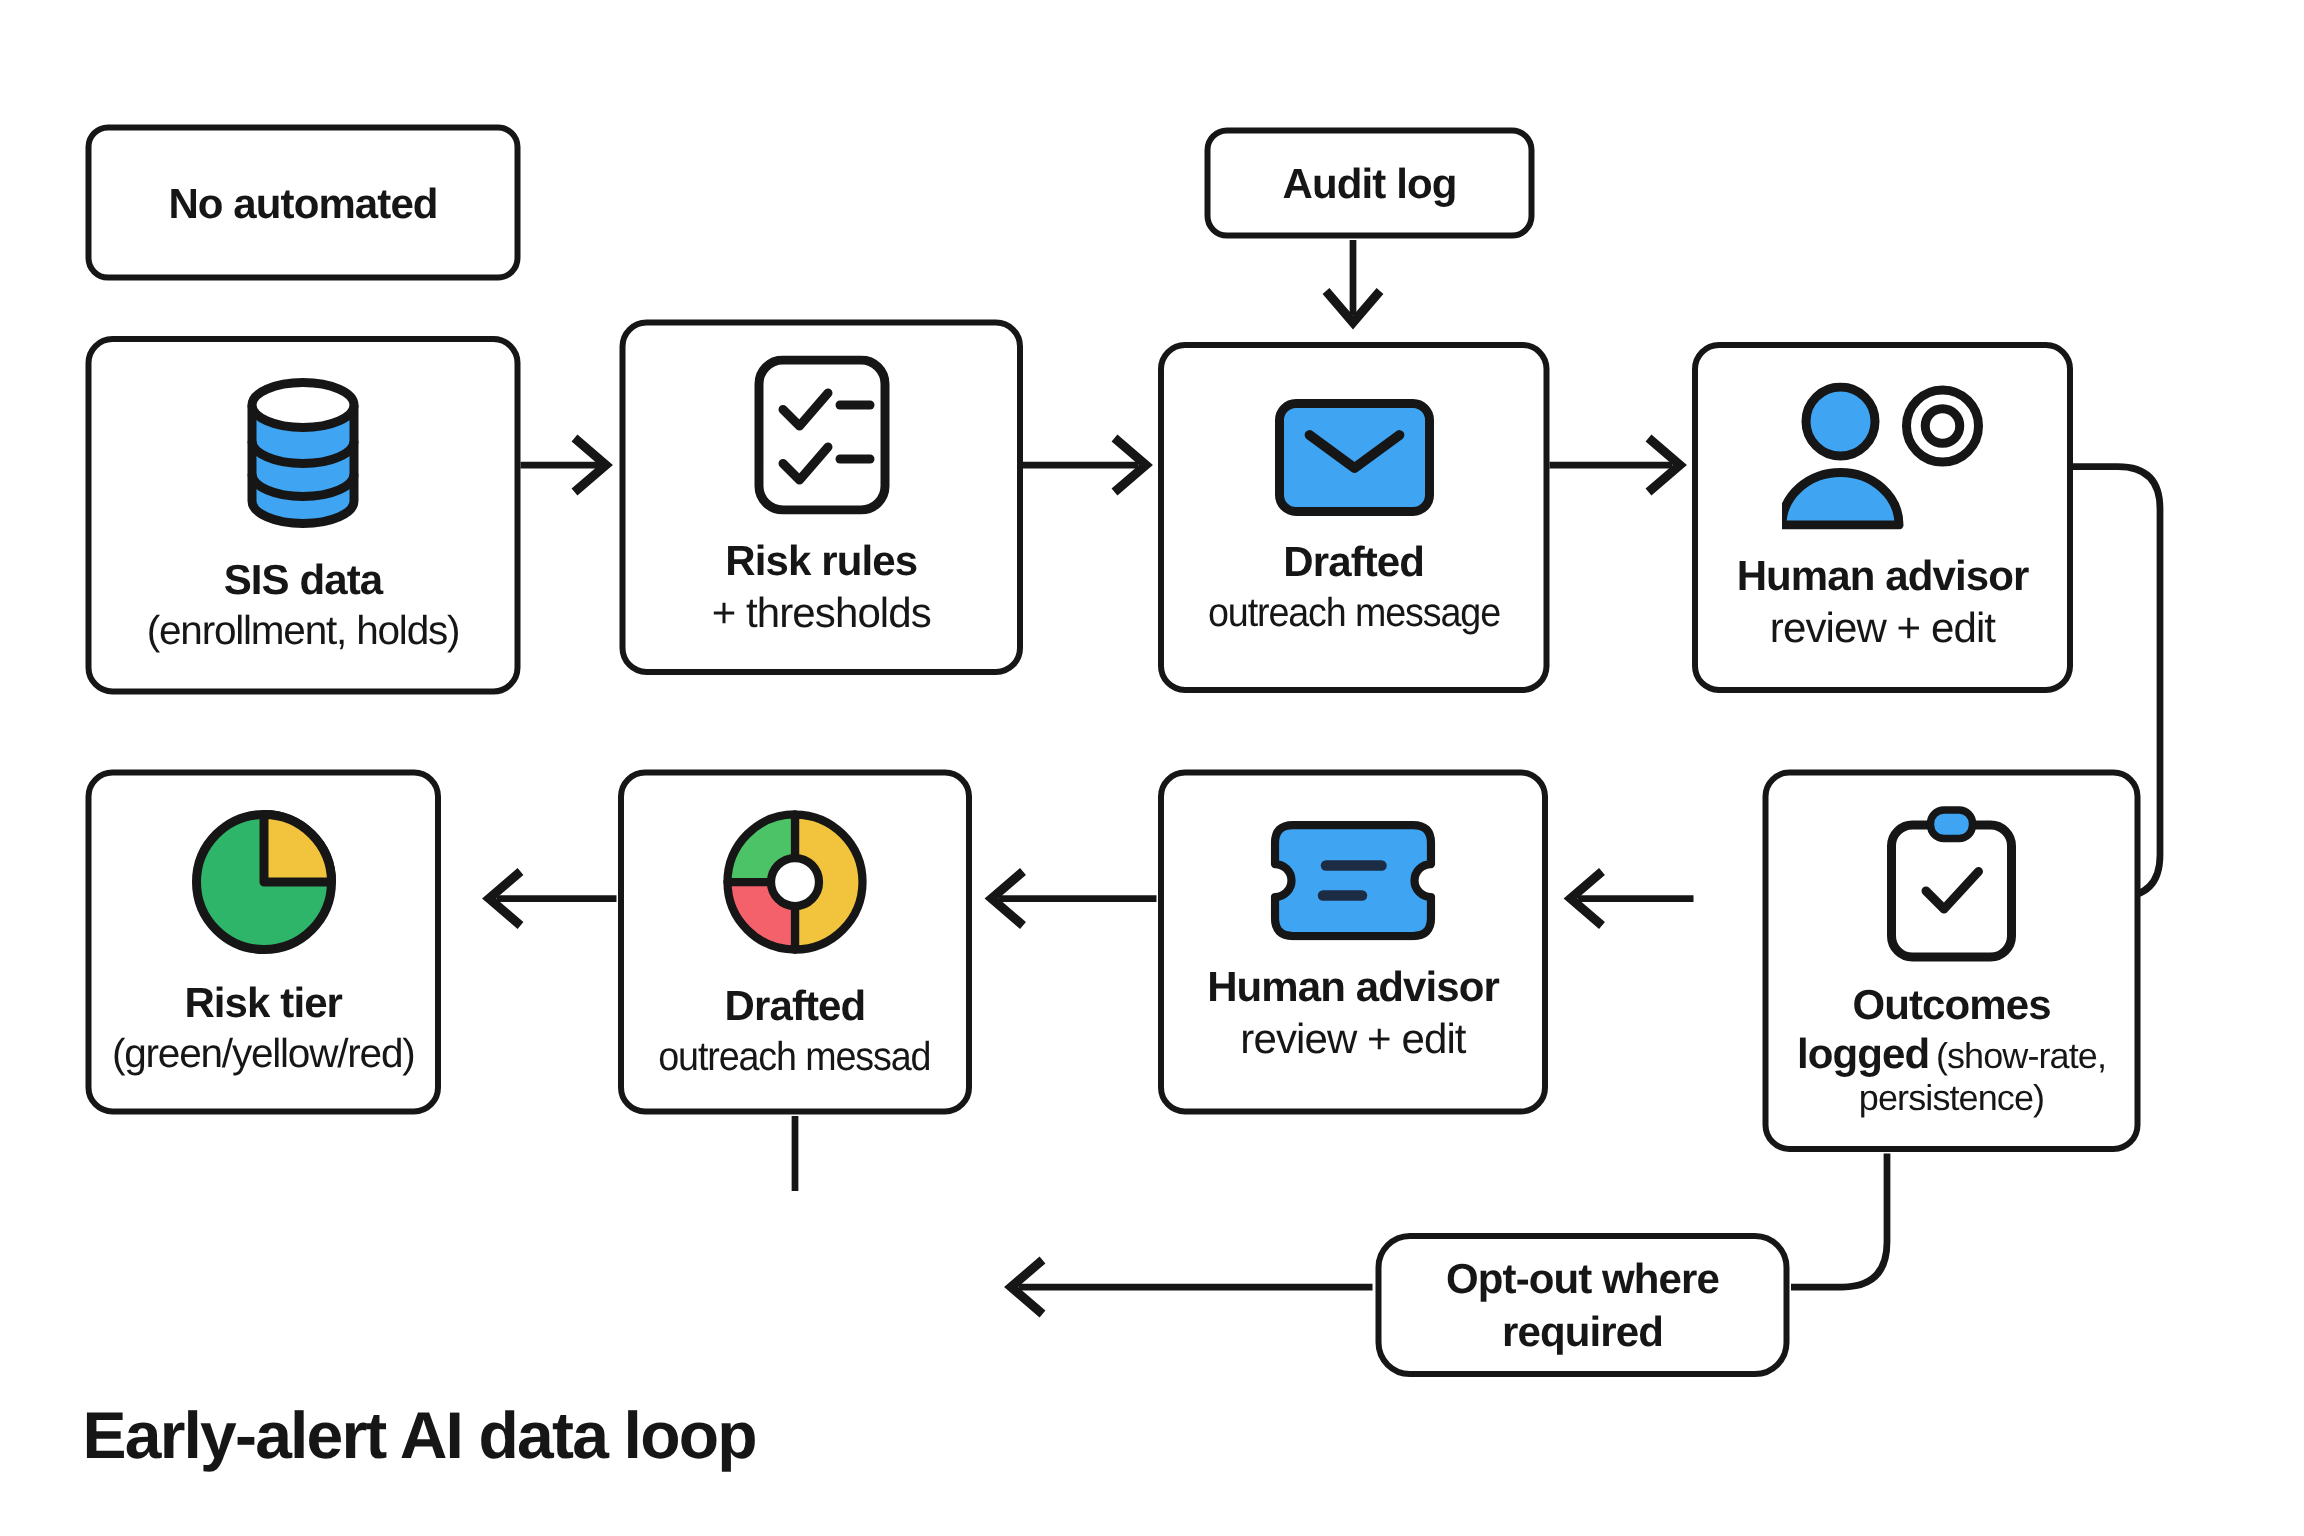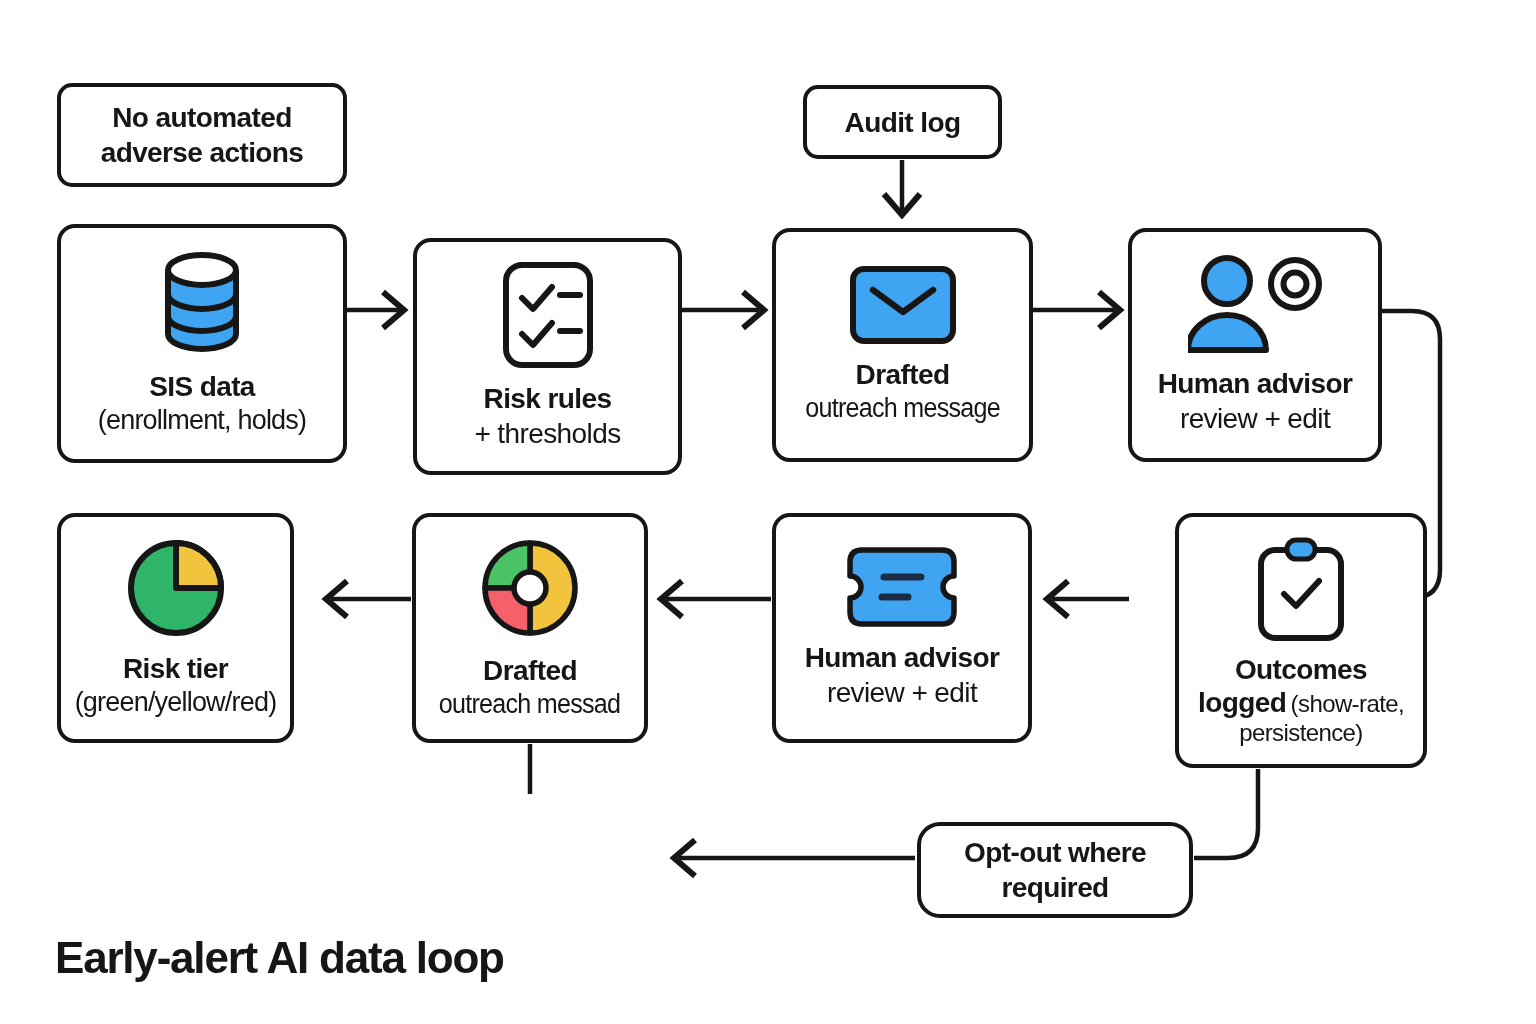--- a/index.html
+++ b/index.html
@@ -57,39 +57,38 @@
     <path class="conn" d="M411,599 H331"></path>
     <path class="arrowhead" d="M347,581 L326,599 L347,617"></path>
     <path class="conn" d="M530,744 V794"></path>
     <path class="conn" d="M1258,769 V828 Q1258,858 1228,858 H1194"></path>
     <path class="conn" d="M915,858 H679"></path>
     <path class="arrowhead" d="M695,840 L674,858 L695,876"></path>
   </svg>
 
   <div class="node callout" style="left:57px;top:83px;width:290px;height:104px;">
     <div class="t1">No automated</div>
-    <div class="t1">adverse actions</div>
   </div>
 
-  <div class="node callout" style="left:803px;top:85px;width:199px;height:74px;">
+  <div class="node callout" style="left:803px;top:85px;width:220px;height:74px;">
     <div class="t1">Audit log</div>
   </div>
 
   <div class="node" style="left:57px;top:224px;width:290px;height:239px;">
     <svg class="icon" width="96" height="106" viewBox="0 0 96 106">
       <path d="M14,20 v64 a34,15 0 0 0 68,0 v-64" fill="var(--blue)" stroke="var(--ink)" stroke-width="6"></path>
       <path d="M14,44 a34,15 0 0 0 68,0" fill="none" stroke="var(--ink)" stroke-width="6"></path>
       <path d="M14,66 a34,15 0 0 0 68,0" fill="none" stroke="var(--ink)" stroke-width="6"></path>
       <ellipse cx="48" cy="20" rx="34" ry="15" fill="#ffffff" stroke="var(--ink)" stroke-width="6"></ellipse>
     </svg>
     <div class="t1">SIS data</div>
     <div class="t2">(enrollment, holds)</div>
   </div>
 
-  <div class="node" style="left:413px;top:238px;width:269px;height:237px;">
+  <div class="node" style="left:413px;top:213px;width:269px;height:237px;">
     <svg class="icon" width="92" height="106" viewBox="0 0 92 106">
       <rect x="4" y="3" width="84" height="100" rx="16" fill="#ffffff" stroke="var(--ink)" stroke-width="6"></rect>
       <path d="M20,36 l11,11 l19,-22" fill="none" stroke="var(--ink)" stroke-width="6" stroke-linecap="round" stroke-linejoin="round"></path>
       <path d="M58,33 h20" stroke="var(--ink)" stroke-width="6" stroke-linecap="round"></path>
       <path d="M20,72 l11,11 l19,-22" fill="none" stroke="var(--ink)" stroke-width="6" stroke-linecap="round" stroke-linejoin="round"></path>
       <path d="M58,69 h20" stroke="var(--ink)" stroke-width="6" stroke-linecap="round"></path>
     </svg>
     <div class="t1">Risk rules</div>
     <div class="t2b">+ thresholds</div>
   </div>

